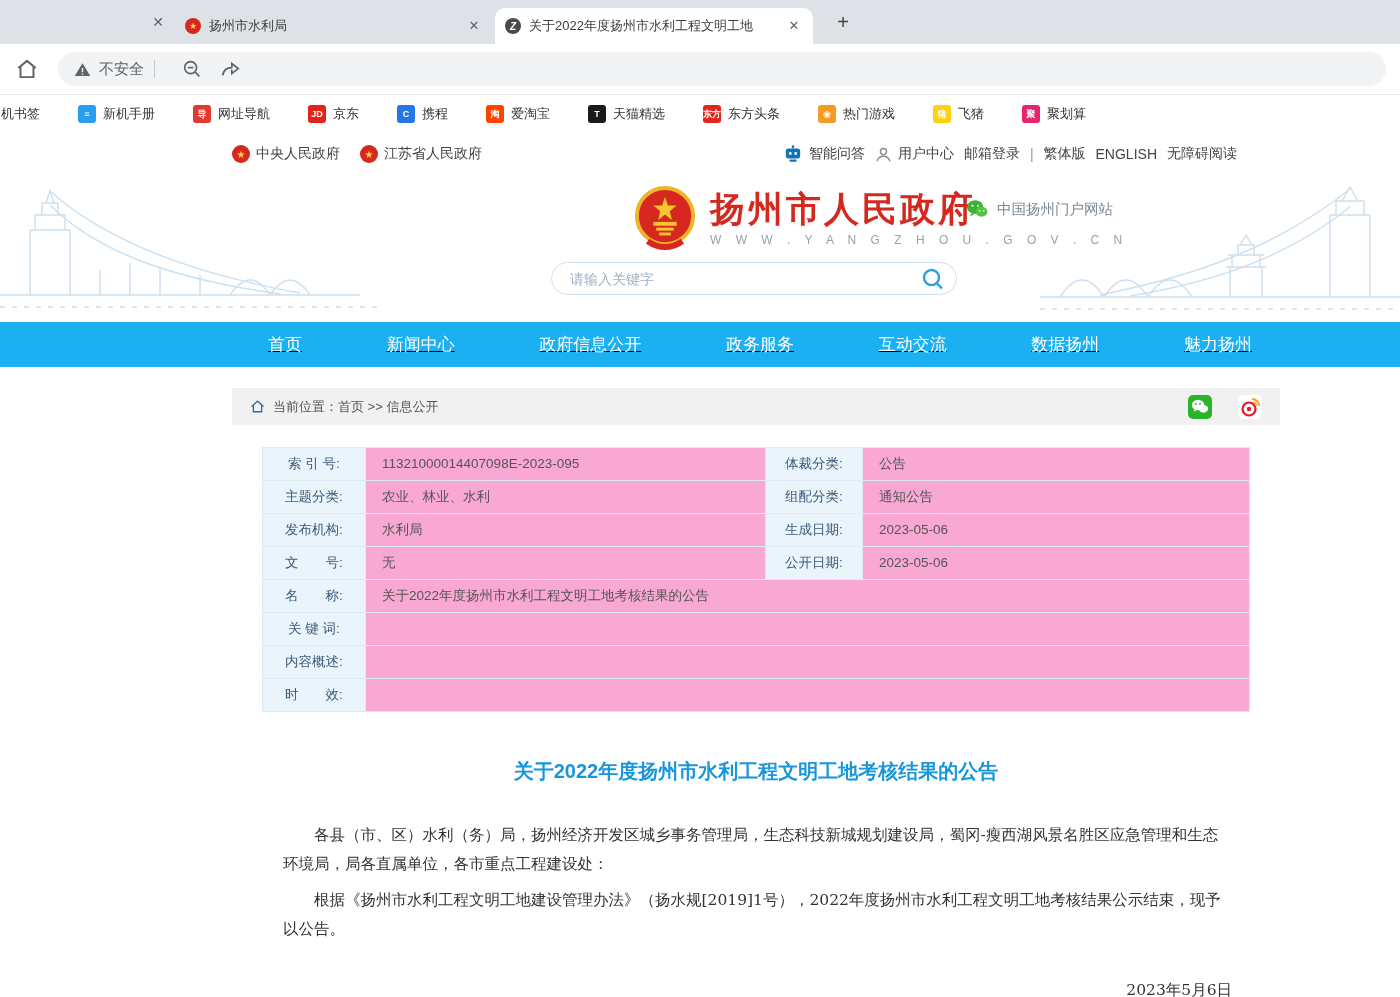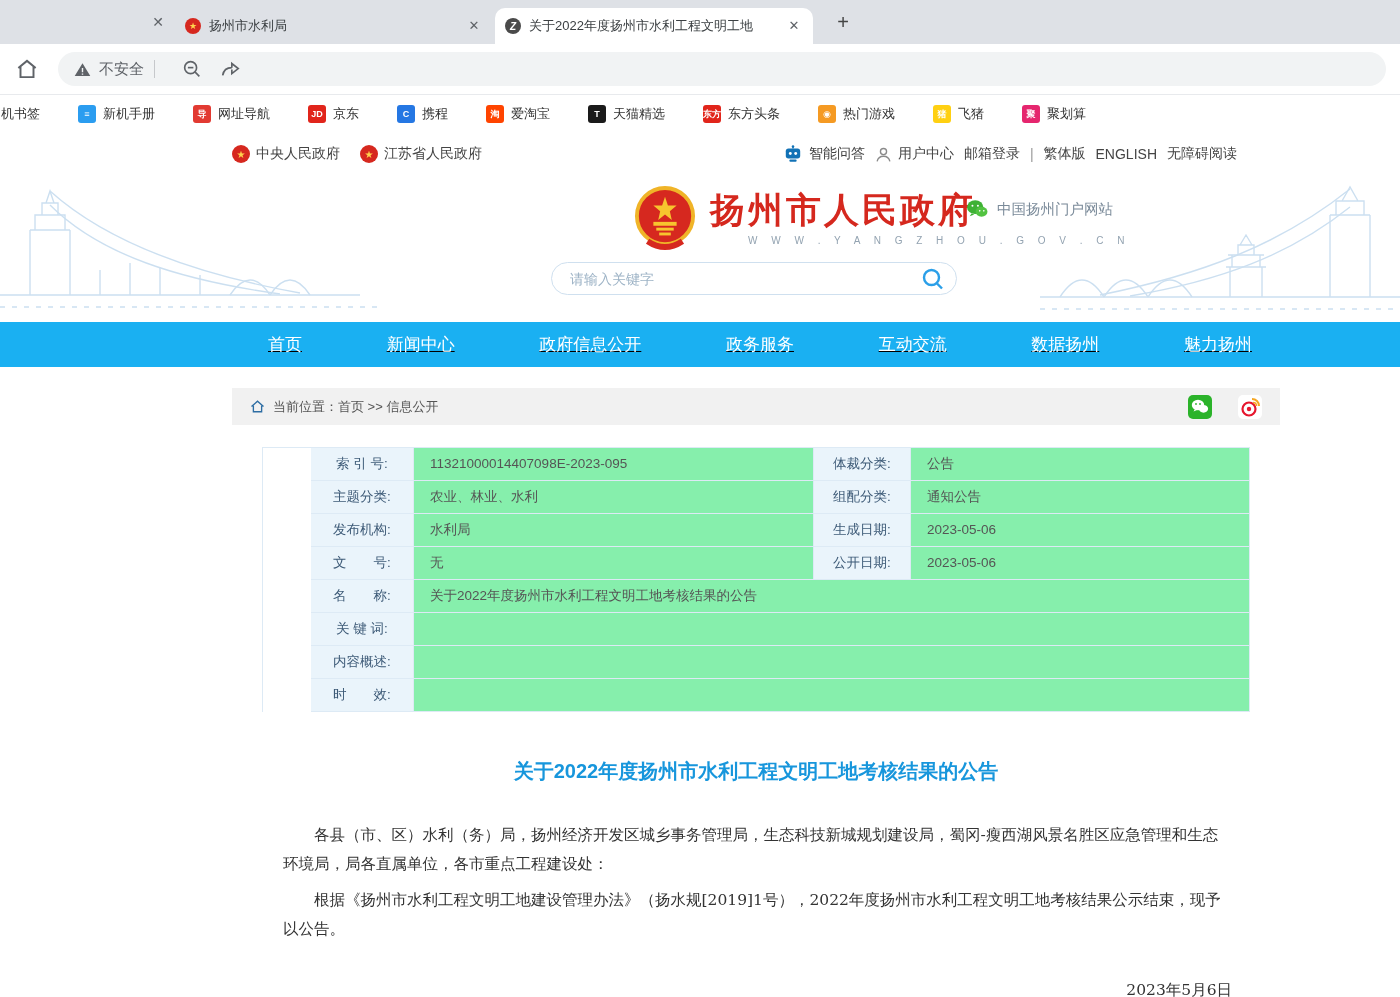--- a/index.html
+++ b/index.html
@@ -50,21 +50,21 @@
   .gov-sep { color:#999; }
   .mini-emblem { width:18px; height:18px; border-radius:50%; background:#d6281f; color:#ffd34d;
     font-size:10px; display:flex; align-items:center; justify-content:center; }
 
   
   .banner { height:147px; position:relative; background:#fff; overflow:hidden; }
   .banner-art { position:absolute; top:0; left:0; pointer-events:none; }
   .logo-wrap { position:absolute; left:634px; top:10px; display:flex; align-items:center; }
   .logo-emblem { width:62px; height:66px; margin-right:14px; }
   .site-name { color:#d5281e; font-size:35px; font-weight:bold; letter-spacing:3px; line-height:1.15; }
-  .site-domain { color:#93a3b1; font-size:10px; letter-spacing:5.5px; margin-top:4px;margin-left:38px; }
+  .site-domain { color:#93a3b1; font-size:12px; letter-spacing:5.5px; margin-top:4px; }
   .portal { position:absolute; left:966px; top:24px; display:flex; align-items:center; gap:9px;
     color:#7a8a99; font-size:14.5px; }
   .searchbox { position:absolute; left:551px; top:87px; width:406px; height:33px;
     border:1px solid #cfe0ef; border-radius:17px; background:#fff; display:flex; align-items:center;
     padding:0 10px 0 18px; }
   .searchbox input { flex:1; border:none; outline:none; font-size:14px; color:#333; background:transparent; }
   .searchbox input::placeholder { color:#9db3c6; }
   .search-btn { width:26px; height:26px; cursor:pointer; flex:none; }
 
   
@@ -74,25 +74,25 @@
 
   
   .content { width:1048px; margin-left:232px; }
   .breadcrumb { margin-top:21px; height:37px; background:#f1f1f1; display:flex;
     align-items:center; padding:16px 18px; font-size:13px; color:#555; }
   .crumb-text { margin-left:8px; }
   .crumb-spacer { flex:1; }
   .share-ico { width:24px; height:24px; margin-left:26px; cursor:pointer; }
 
   .metatable { margin:22px 30px 0; display:grid; grid-template-columns:103px 400px 97px 1fr;
-    border-top:1px solid #ddeaf5; border-left:1px solid #ddeaf5;padding-left:48px; }
+    border-top:1px solid #ddeaf5; border-left:1px solid #ddeaf5; }
   .cell { height:33px; line-height:32px; font-size:13.5px; border-right:1px solid #ddeaf5;
     border-bottom:1px solid #ddeaf5; overflow:hidden; white-space:nowrap; }
   .cell.lab { background:#eaf4fb; color:#3d5a77; text-align:center; }
-  .cell.val { color:#555; padding-left:16px; background:#86efac; }
+  .cell.val { color:#555; padding-left:16px; background:#f9a8d4; }
   .cell.span3 { grid-column:2 / 5; }
 
   .art-title { margin-top:46px; text-align:center; color:#1796dc; font-size:20px; font-weight:bold; }
   .art-body { font-family:"DejaVu Serif","Liberation Serif",serif; color:#333; font-size:15.5px;
     line-height:1.85; padding:0 48px 0 51px; }
   .art-p { text-indent:2em; margin-top:8px; }
   .art-p.first { margin-top:36px; }
   .art-date { text-align:right; margin-top:32px; }
 
   svg { display:block; }

